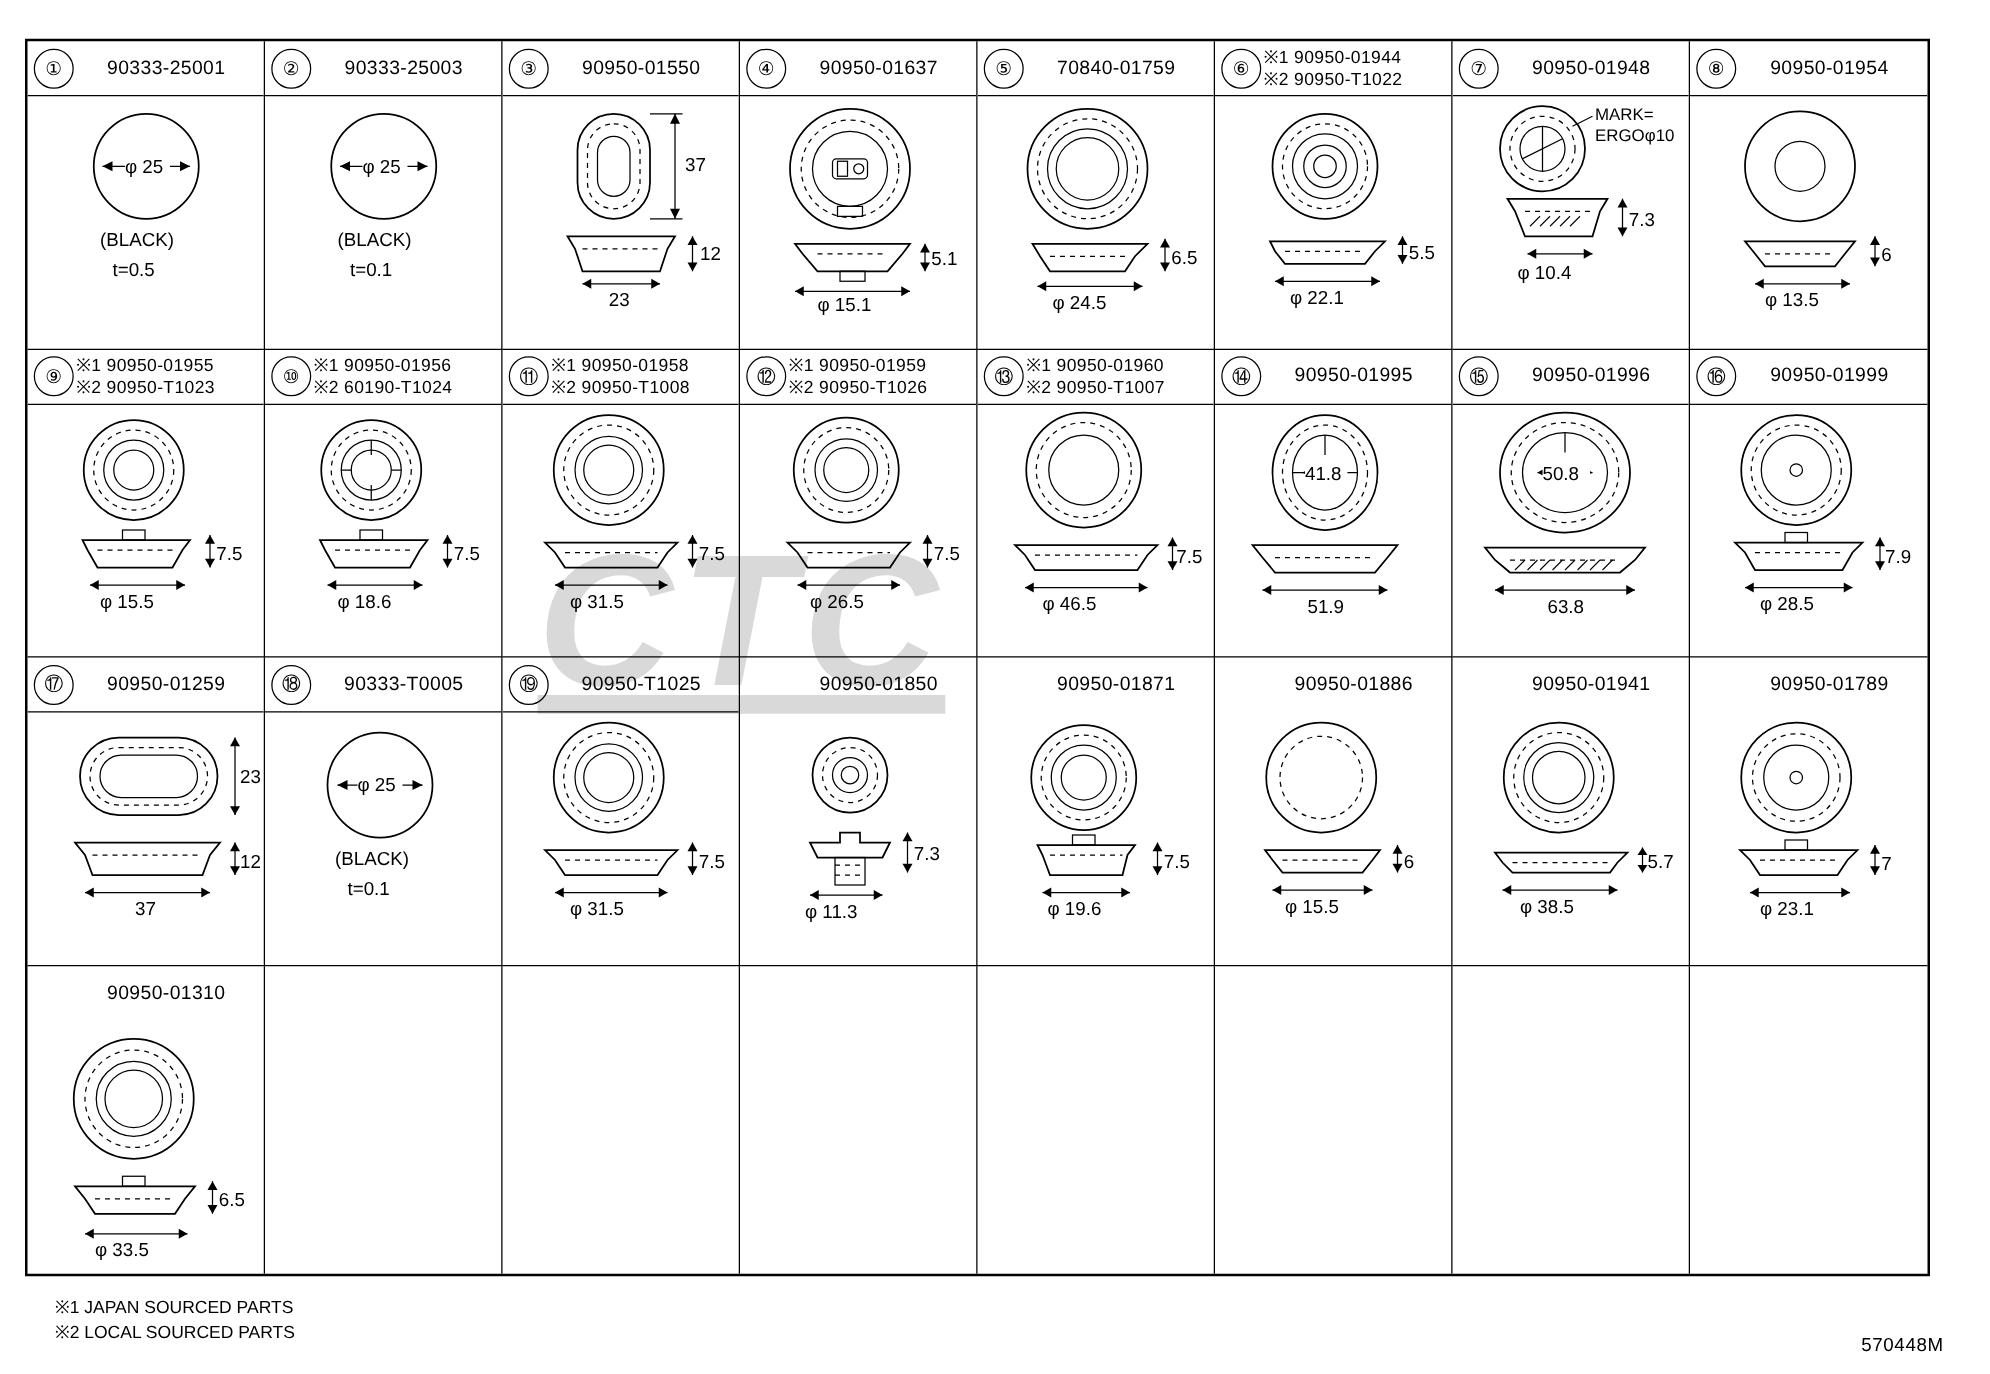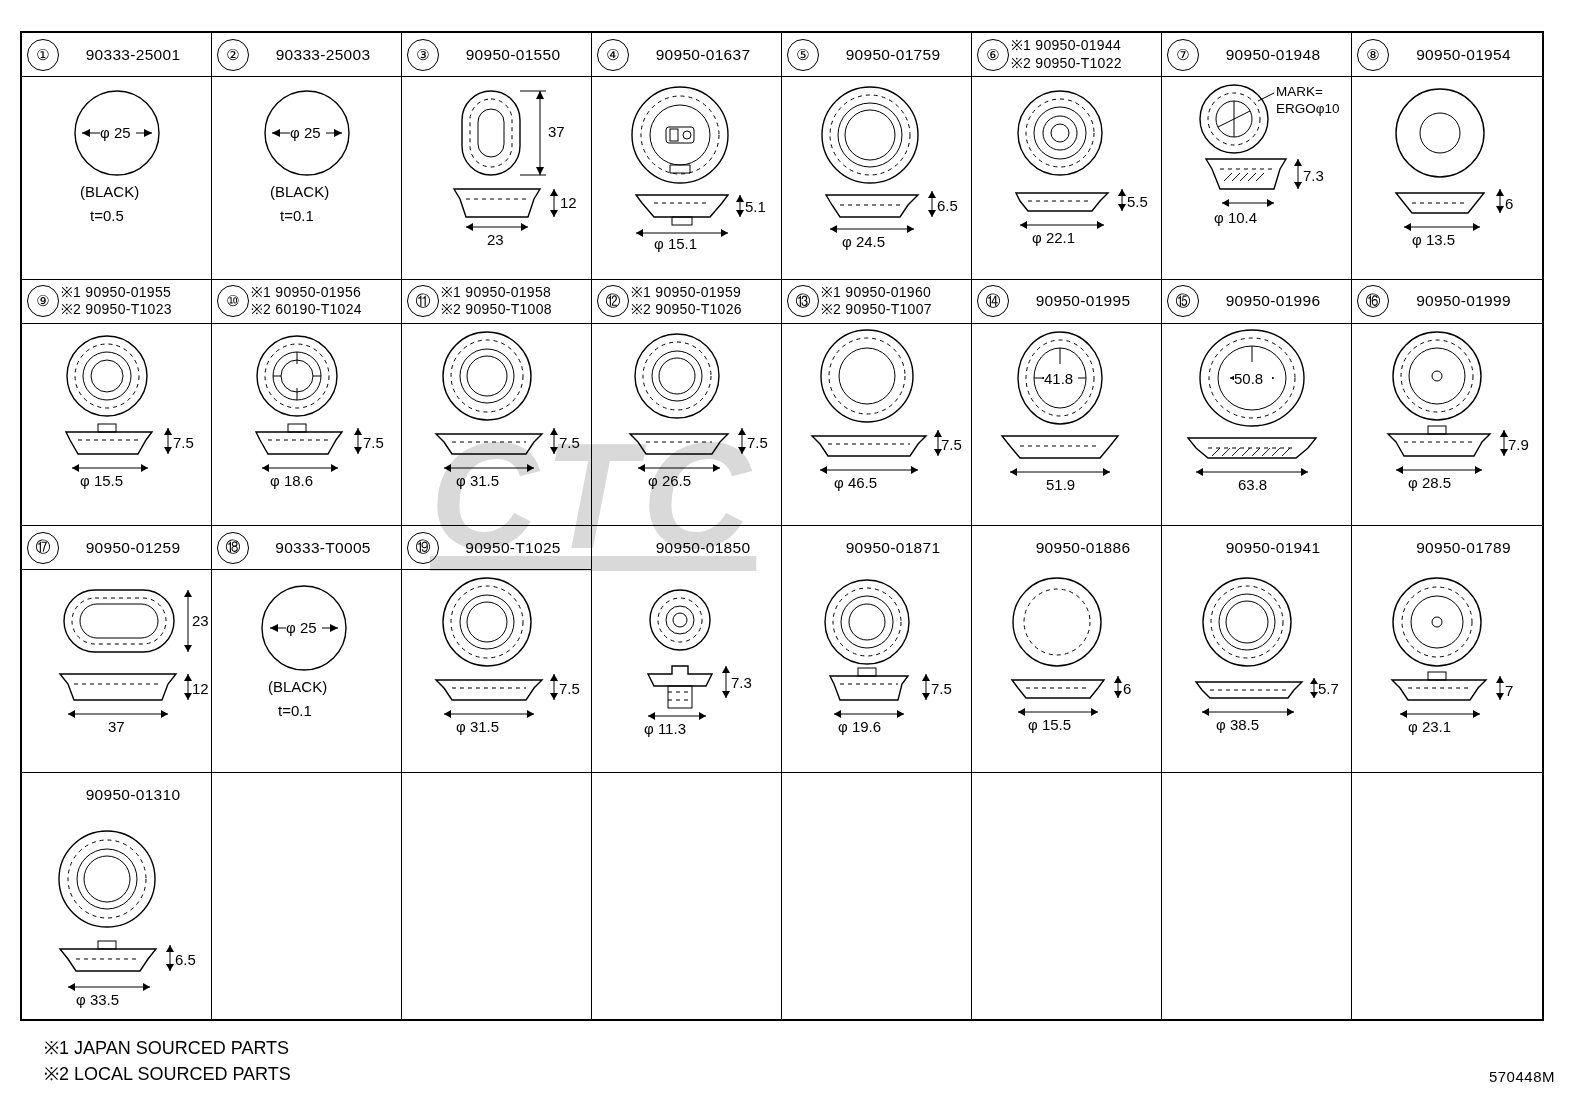--- a/index.html
+++ b/index.html
@@ -33,21 +33,21 @@
 
   svg{display:block;overflow:visible;}
   .ln{stroke:#000;fill:none;}
   .thin{stroke-width:1;}
   .med{stroke-width:1.4;}
   .dash2{stroke:#000;fill:none;stroke-width:1;stroke-dasharray:4 4;}
   .txt{font-family:"Liberation Sans",sans-serif;font-size:15px;fill:#000;}
   .txts{font-family:"Liberation Sans",sans-serif;font-size:13.5px;fill:#000;}
   .hatch{stroke:#000;stroke-width:0.9;}
 
-  .note{position:absolute;left:44px;top:1035px;font-size:18px;line-height:1.45;z-index:3;}
+  .note{position:absolute;left:44px;top:1035px;font-size:14px;line-height:1.45;z-index:3;}
   .code{position:absolute;right:37px;top:1068px;font-size:15px;z-index:3;letter-spacing:.5px;}
 </style>
 </head>
 <body>
 
 <div id="sheet">
 
   <div class="watermark">CTC</div>
 
   <div class="grid">
@@ -147,21 +147,21 @@
           <polygon points="44,156 51,152 51,160" fill="#000"></polygon>
             <polygon points="136,156 129,152 129,160" fill="#000"></polygon>
           <text class="txt" x="62" y="172">φ 15.1</text>
         </svg>
       </div>
     </div>
 
     <div class="cell">
       <div class="hdr">
         <div class="num">⑤</div>
-        <div class="pn">90950-01759</div>
+        <div class="pn">70840-01759</div>
       </div>
       <div class="art">
         <svg width="190" height="170" viewBox="0 0 190 170">
           <circle class="ln med" cx="88" cy="58" r="48"></circle>
           <circle class="dash2" cx="88" cy="58" r="40"></circle>
           <circle class="ln thin" cx="88" cy="58" r="32"></circle>
           <circle class="ln thin" cx="88" cy="58" r="25"></circle>
           <path class="ln med" d="M44,118 L136,118 L126,128 L118,140 L58,140 L50,128 Z"></path>
           <line class="dash2" x1="58" y1="128" x2="118" y2="128"></line>
           <line class="ln thin" x1="150" y1="114" x2="150" y2="140"></line>

